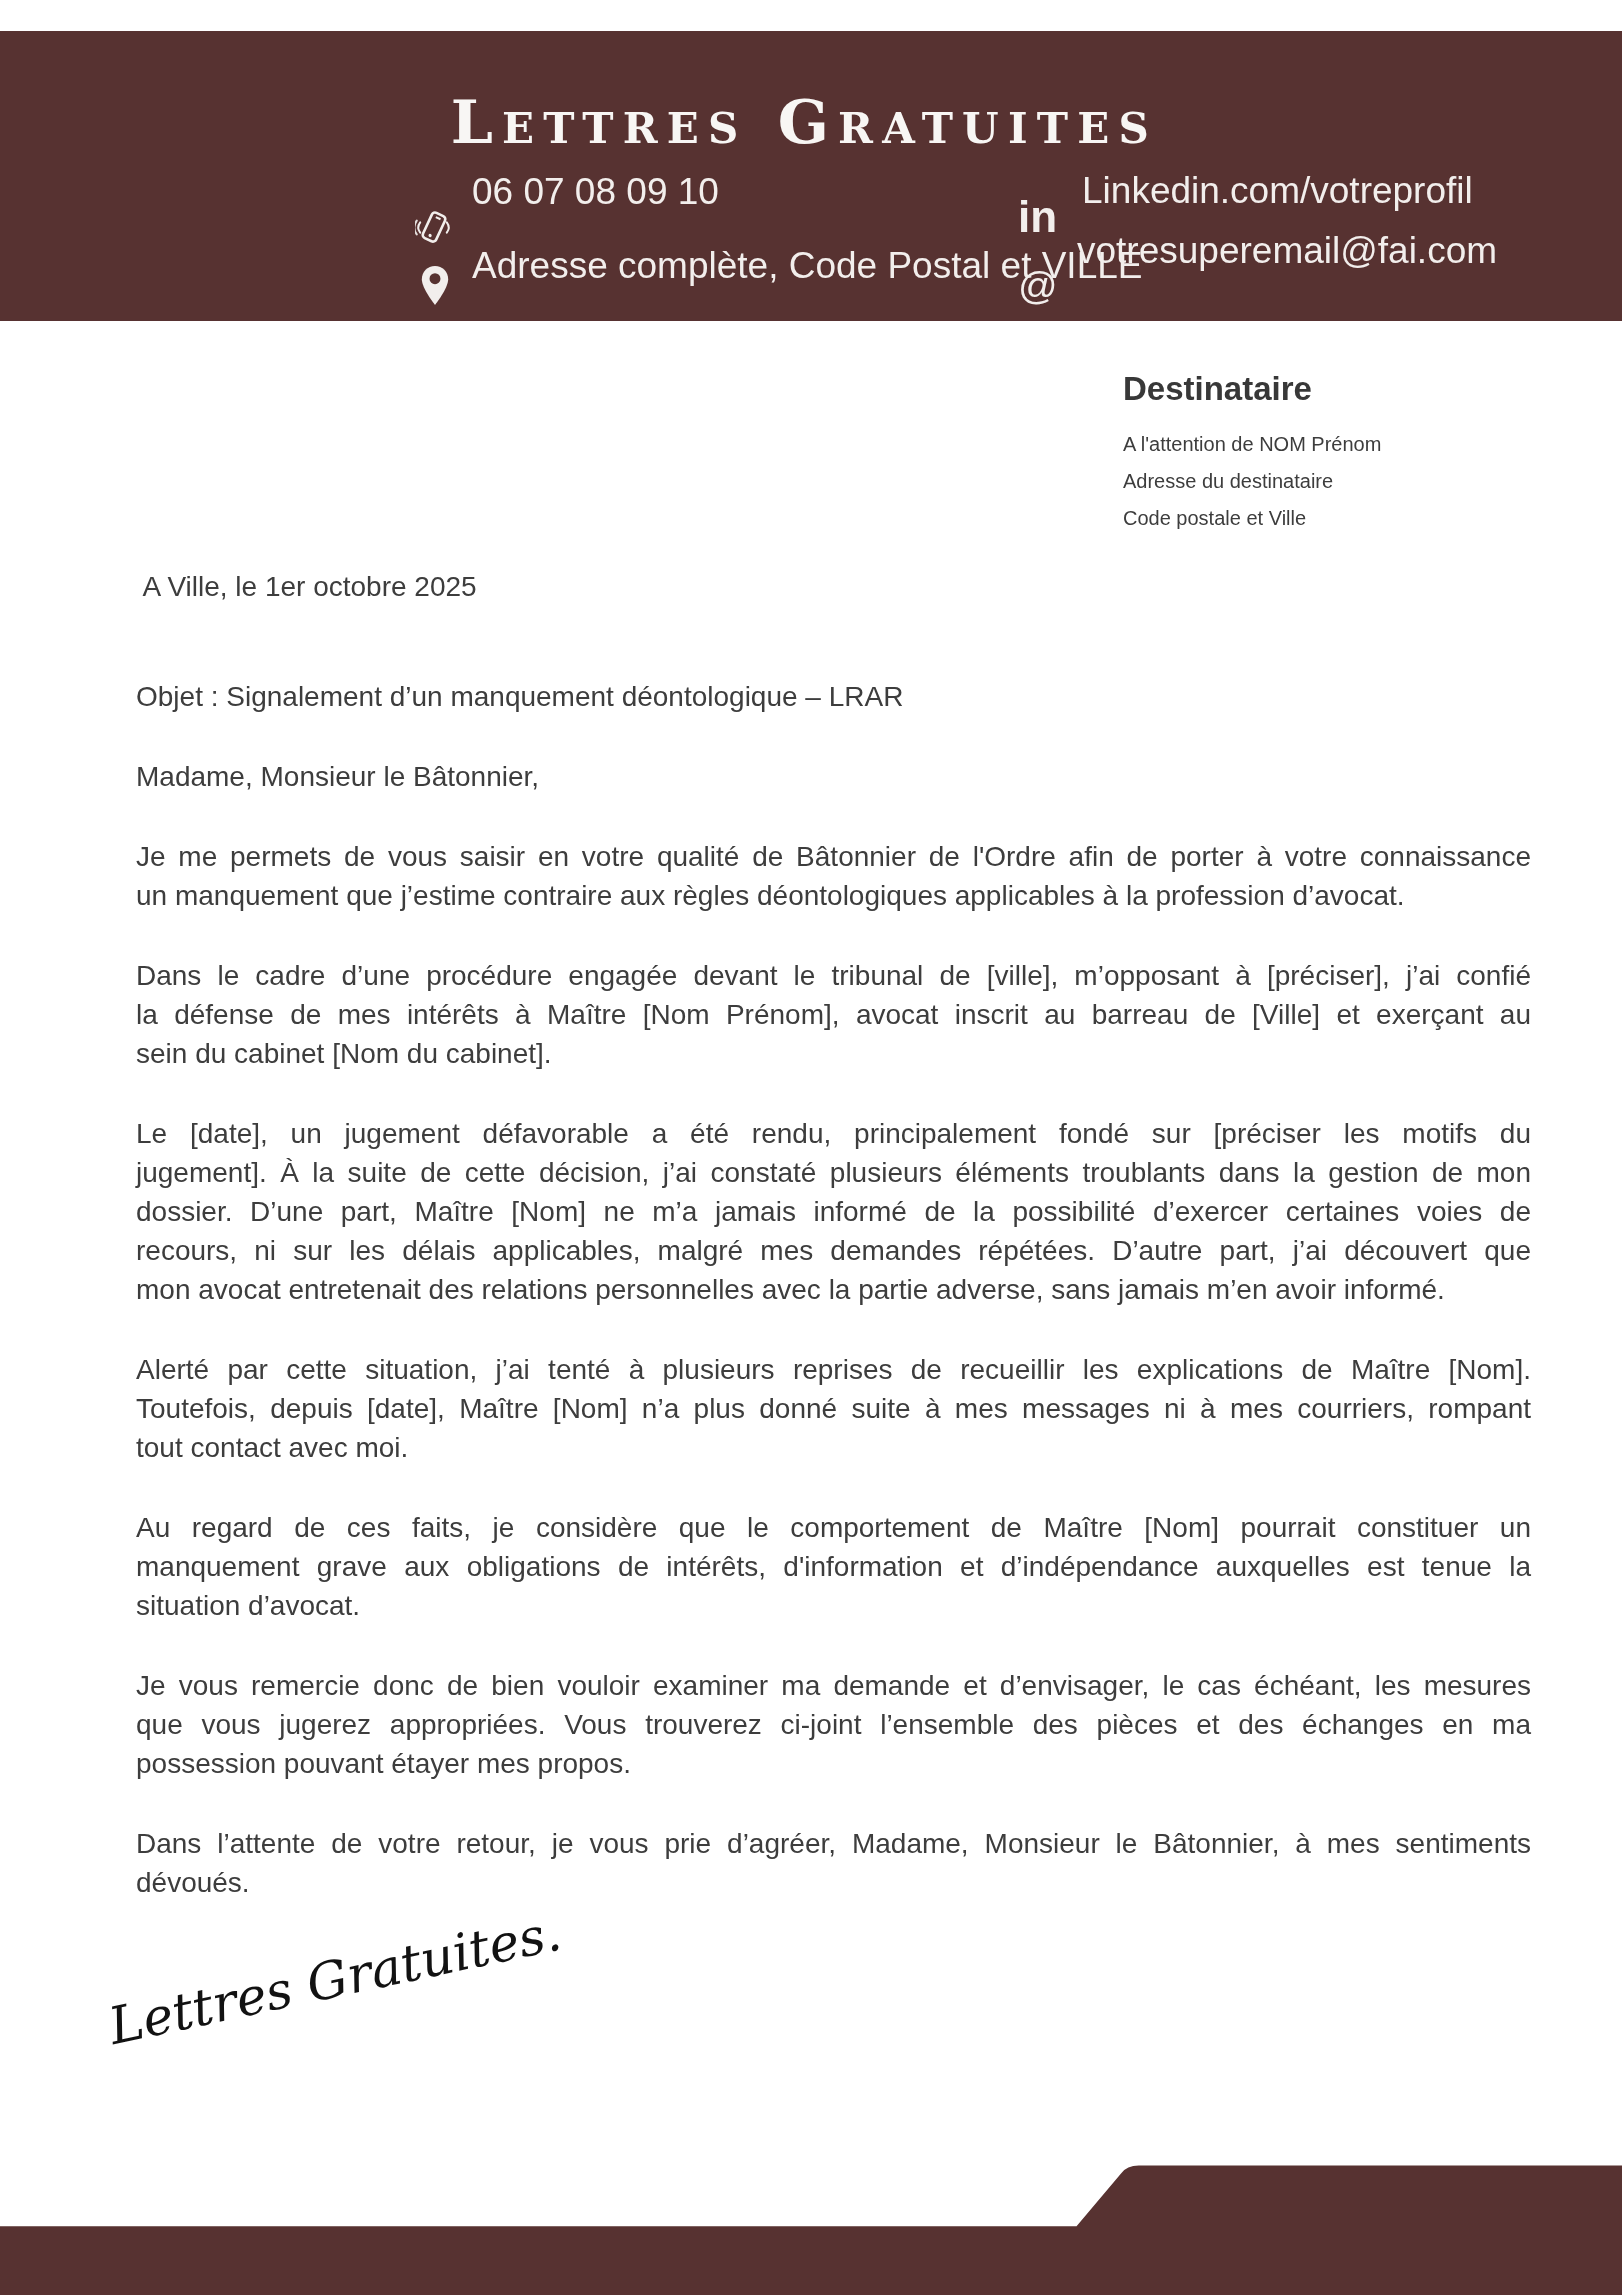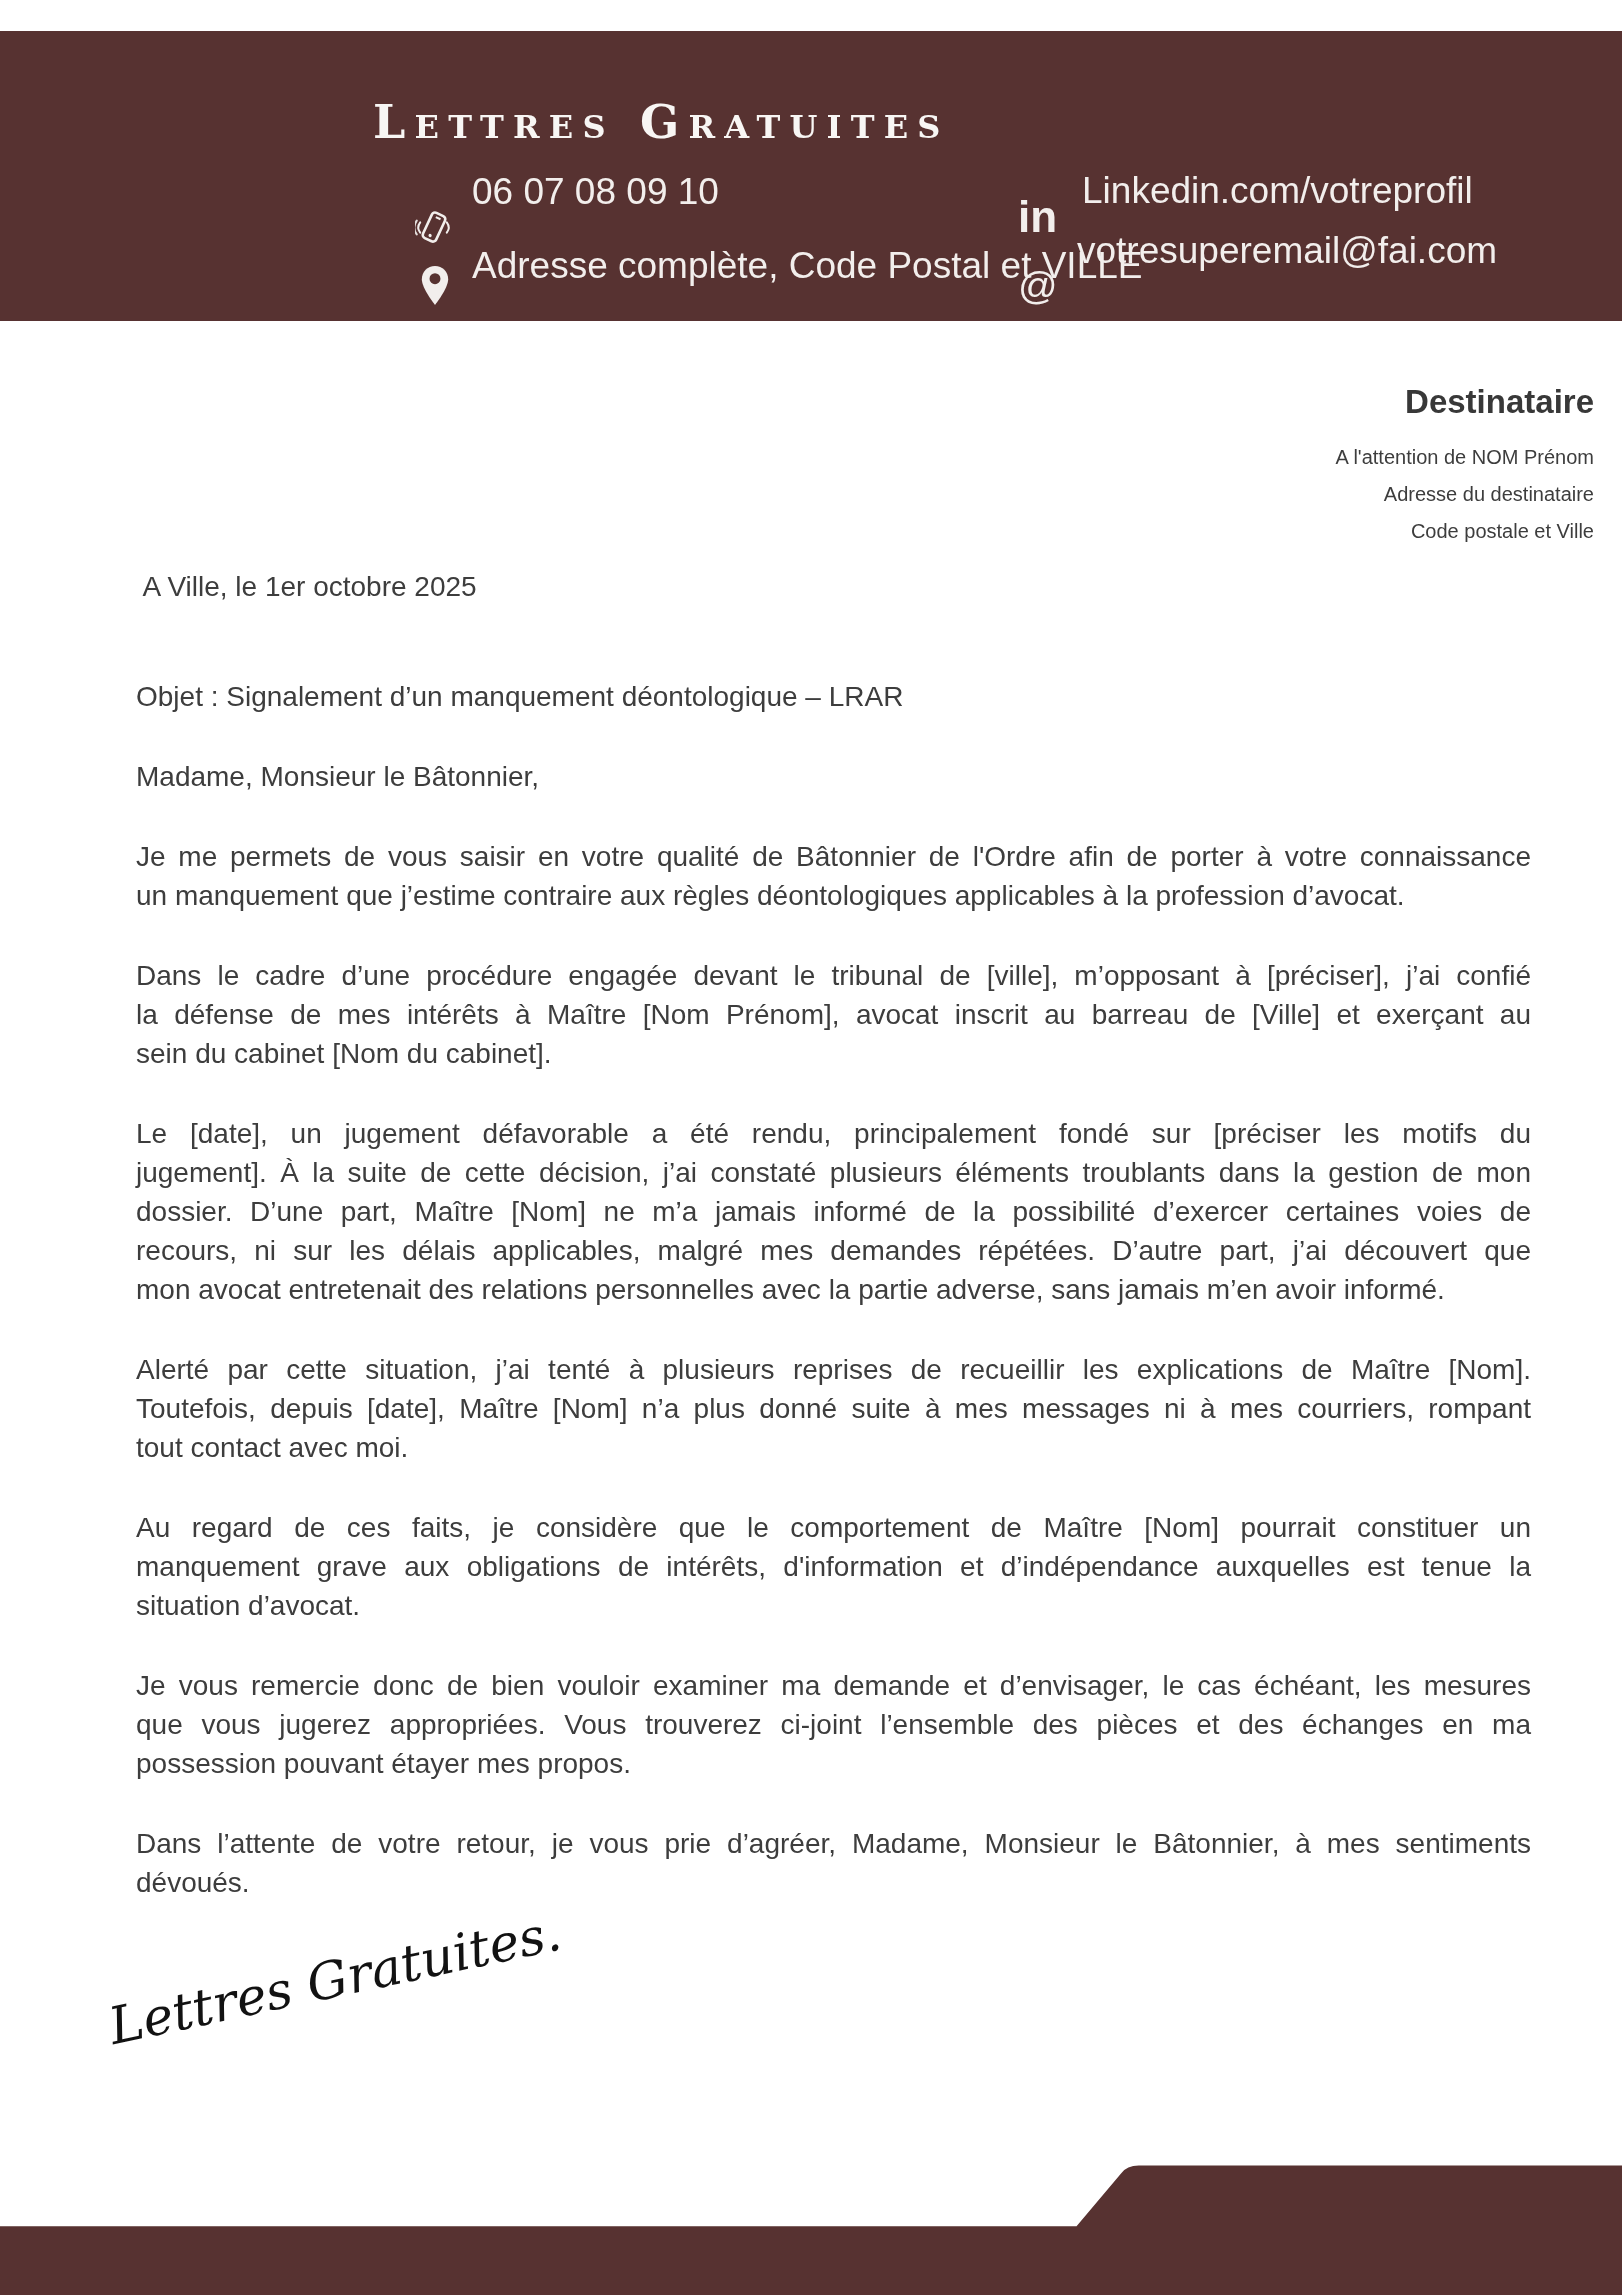--- a/index.html
+++ b/index.html
@@ -19,39 +19,39 @@
     font-family:"Liberation Sans",sans-serif;
     color:var(--body-text);
   }
   
   .banner{
     position:absolute;left:0;top:31px;width:1623px;height:290px;
     background:var(--brown);
   }
   .brand-title{
     position:absolute;left:373px;top:55px;width:785px;
-    text-align:left;
+    text-align:right;
     font-family:"DejaVu Serif",serif;
     font-weight:bold;
     font-variant-caps:small-caps;
-    font-size:46px;line-height:72px;
+    font-size:60px;line-height:72px;
     letter-spacing:9.2px;
     color:var(--title-text);
     white-space:nowrap;
   }
   .contact-item{position:absolute;display:block;color:var(--header-text);}
   .c-text{font-size:37px;line-height:37px;color:var(--header-text);white-space:nowrap;}
   .icon-box{position:absolute;margin-top:36px;}
   .in-glyph{
     font-size:44px;font-weight:700;line-height:44px;
     font-family:"Liberation Sans",sans-serif;color:var(--header-text);
   }
   .at-glyph{font-size:39px;line-height:39px;color:var(--header-text);}
   
-  .recipient{position:absolute;left:1123px;top:381px;width:471px;text-align:right;}
+  .recipient{position:absolute;left:1123px;top:368px;width:471px;}
   .recipient-heading{
     font-size:33px;line-height:42px;font-weight:bold;color:#383838;margin-bottom:15.7px;
   }
   .r-line{font-size:20px;line-height:37px;color:var(--body-text);}
   
   .letter{
     position:absolute;left:136px;top:567px;width:1395px;
     font-size:28px;line-height:39px;color:var(--body-text);
   }
   .date-line{padding-left:6.5px;margin-bottom:71px;}

